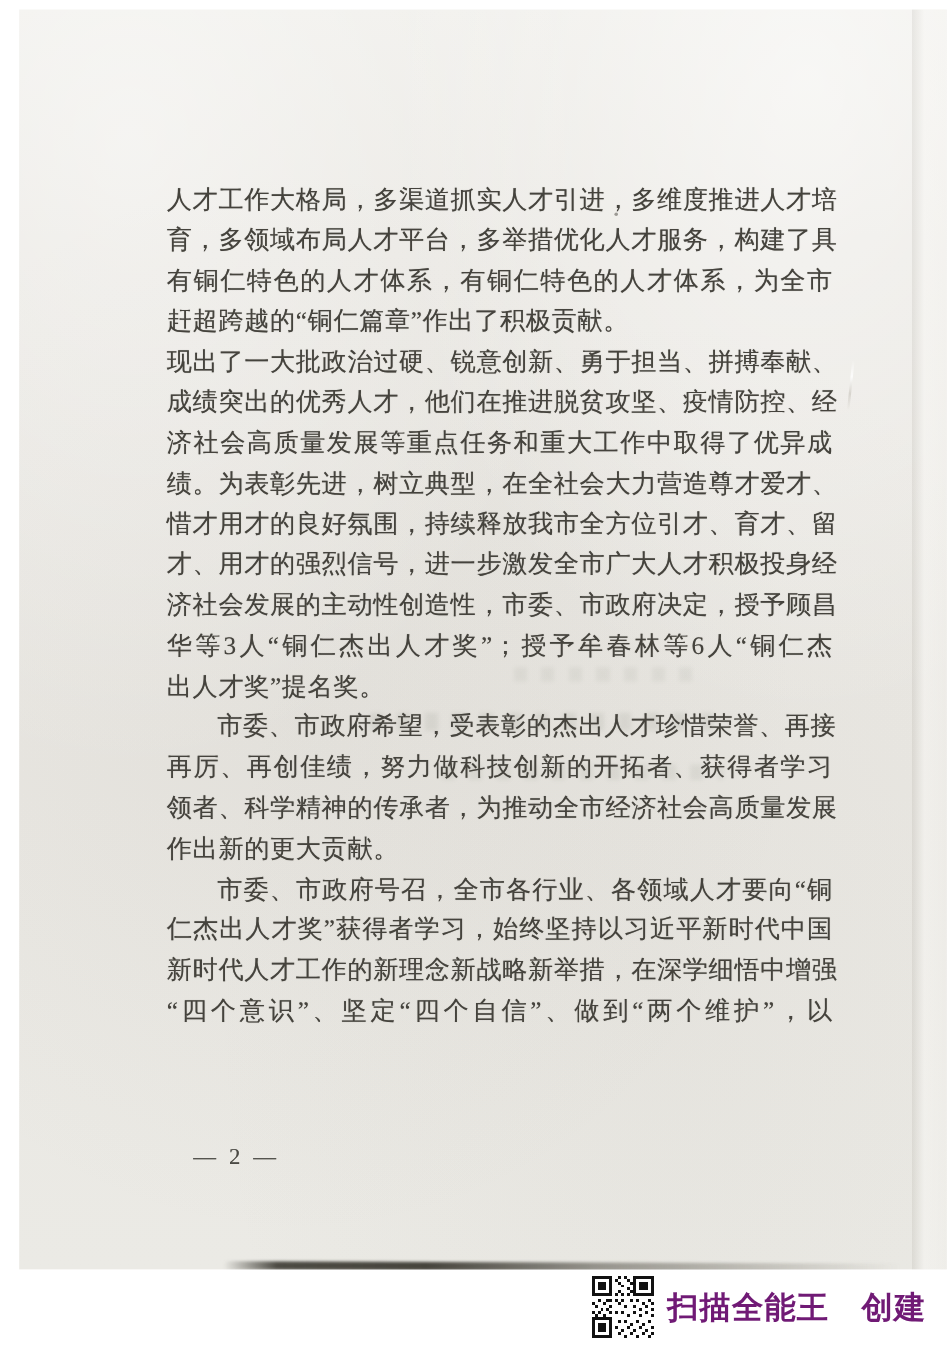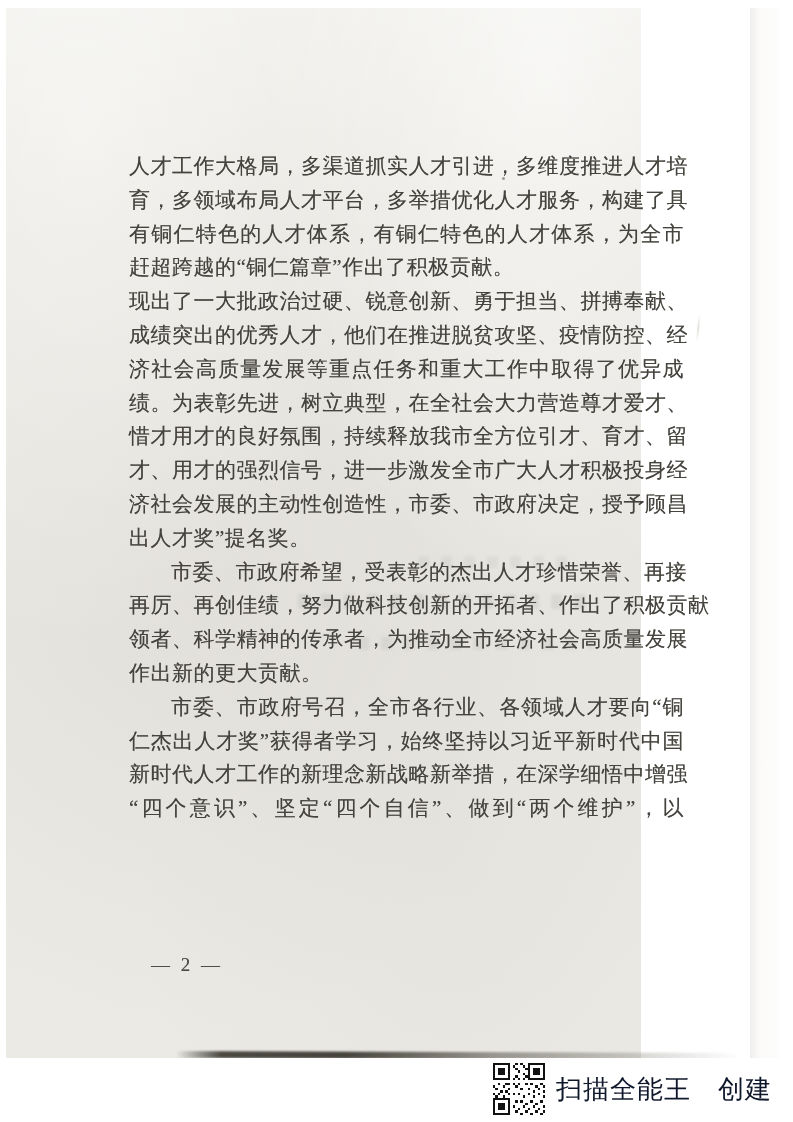--- a/index.html
+++ b/index.html
@@ -13,23 +13,23 @@
   }
   .stage {
     position: relative;
     width: 793px;
     height: 1122px;
     background: #ffffff;
   }
   
   .paper {
     position: absolute;
-    left: 6px;
+    left: 16px;
     top: 8px;
-    width: 635px;
+    width: 773px;
     height: 1050px;
     background:
       radial-gradient(ellipse at 85% 6%, rgba(255,255,255,0.55), rgba(255,255,255,0) 38%),
       radial-gradient(ellipse at 12% 10%, rgba(255,255,255,0.45), rgba(255,255,255,0) 40%),
       radial-gradient(ellipse at 30% 55%, rgba(140,134,122,0.07), rgba(140,134,122,0) 55%),
       radial-gradient(ellipse at 70% 80%, rgba(150,145,132,0.06), rgba(150,145,132,0) 50%),
       linear-gradient(180deg, #f0efeb 0%, #eae8e3 18%, #e9e7e2 62%, #ebeae5 100%);
   }
   
   .crease-right {
@@ -139,23 +139,23 @@
     height: 52px;
   }
   .wm-text {
     position: absolute;
     left: 556px;
     top: 0;
     height: 60px;
     line-height: 62px;
     font-family: "Liberation Sans", "DejaVu Sans", sans-serif;
     font-size: 26px;
-    font-weight: 400;
+    font-weight: 700;
     letter-spacing: 1px;
-    color: #0f172a;
+    color: #701a75;
     white-space: nowrap;
   }
 </style>
 </head>
 <body>
 
 <div class="stage">
 
   <div class="paper">
     <div class="crease-right"></div>
@@ -171,23 +171,24 @@
       <div class="ln">育，多领域布局人才平台，多举措优化人才服务，构建了具</div>
       <div class="ln">有铜仁特色的人才体系，有铜仁特色的人才体系，为全市</div>
       <div class="ln p-end">赶超跨越的“铜仁篇章”作出了积极贡献。</div>
       <div class="ln">现出了一大批政治过硬、锐意创新、勇于担当、拼搏奉献、</div>
       <div class="ln">成绩突出的优秀人才，他们在推进脱贫攻坚、疫情防控、经</div>
       <div class="ln">济社会高质量发展等重点任务和重大工作中取得了优异成</div>
       <div class="ln">绩。为表彰先进，树立典型，在全社会大力营造尊才爱才、</div>
       <div class="ln">惜才用才的良好氛围，持续释放我市全方位引才、育才、留</div>
       <div class="ln">才、用才的强烈信号，进一步激发全市广大人才积极投身经</div>
       <div class="ln">济社会发展的主动性创造性，市委、市政府决定，授予顾昌</div>
+      <div class="ln">华等3人“铜仁杰出人才奖”；授予牟春林等6人“铜仁杰</div>
       <div class="ln p-end">出人才奖”提名奖。</div>
       <div class="ln indent">市委、市政府希望，受表彰的杰出人才珍惜荣誉、再接</div>
-      <div class="ln">再厉、再创佳绩，努力做科技创新的开拓者、作出了积极贡献</div>
+      <div class="ln">再厉、再创佳绩，努力做科技创新的开拓者、获得者学习</div>
       <div class="ln">领者、科学精神的传承者，为推动全市经济社会高质量发展</div>
       <div class="ln p-end">作出新的更大贡献。</div>
       <div class="ln indent">市委、市政府号召，全市各行业、各领域人才要向“铜</div>
       <div class="ln">仁杰出人才奖”获得者学习，始终坚持以习近平新时代中国</div>
       <div class="ln">新时代人才工作的新理念新战略新举措，在深学细悟中增强</div>
       <div class="ln">“四个意识”、坚定“四个自信”、做到“两个维护”，以</div>
     </div>
 
     <div class="page-number">— 2 —</div>
 

